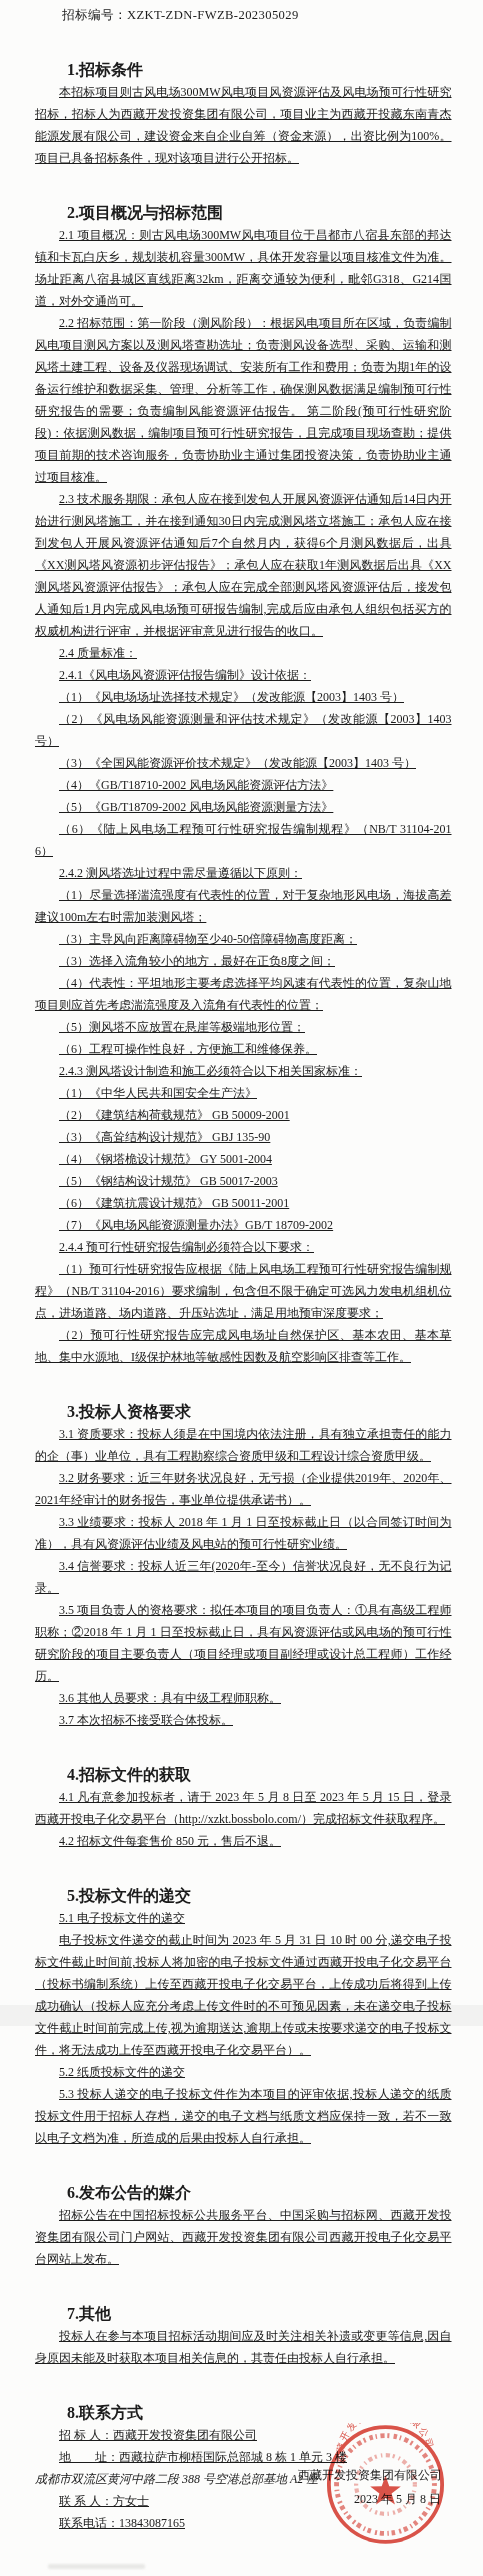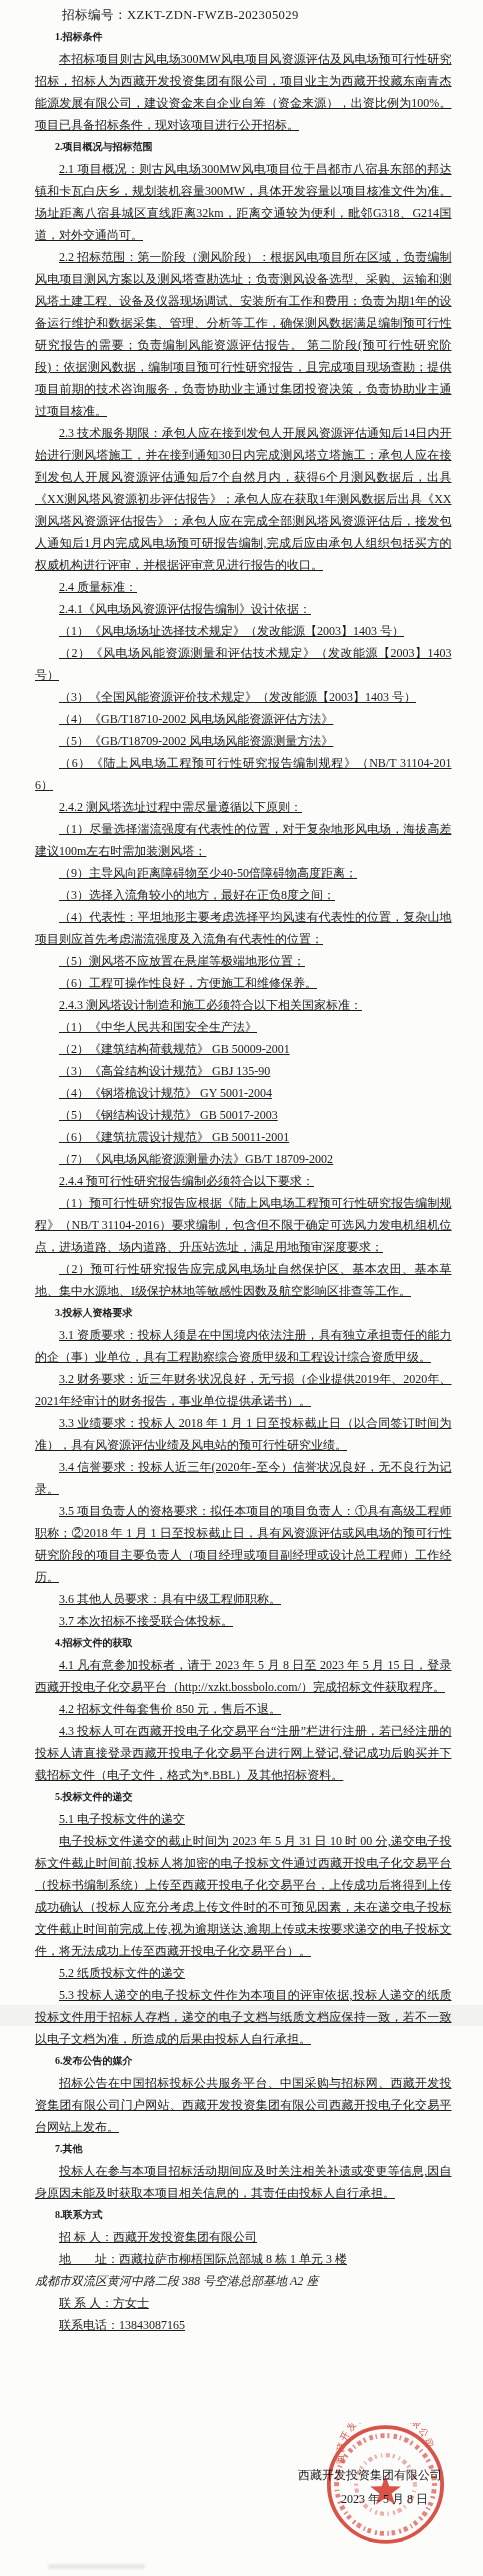--- a/index.html
+++ b/index.html
@@ -11,39 +11,39 @@
   }
   .page{
     position:relative; z-index:2;
     padding:4.2px 31.5px 0 35px;
     font-size:12px; line-height:22px;
   }
   .ref-line{
     text-align:left; padding-left:27px; font-size:12.6px;
     letter-spacing:0.4px; white-space:nowrap;
   }
-  .sec-heading{ font-weight:bold; text-indent:2em; font-size:10px; }
+  .sec-heading{ font-weight:bold; text-indent:2em; font-size:16px;margin-top:33px; }
   .para{ text-align:justify; text-justify:inter-ideograph; word-break:break-all; }
   .para.indent{ text-indent:2em;text-decoration:underline; }
   .para.flush{ text-indent:0;font-style:italic; }
   
   .scan-band{
     position:absolute; left:0; top:2005px; width:483px; height:21px;
     background:rgba(110,110,110,0.07); z-index:1;
   }
   
   .bleed-smudge{
     position:absolute; left:48px; top:2564px; width:97px; height:4.9px;
     background:#d9d9d6; opacity:.55; filter:blur(0.8px); border-radius:1.4px; z-index:1;
   }
   .signature{
     position:absolute; top:2463px; right:41px; z-index:2;
     text-align:right; font-size:12px; line-height:24px; white-space:nowrap;
   }
-  .signature .sig-date{ margin-right:14px; }
+  .signature .sig-date{ margin-right:1px; }
   .seal{
     position:absolute; left:324px; top:2423px; width:123px; height:123px;
     z-index:3; mix-blend-mode:multiply; opacity:.92;
   }
 </style>
 </head>
 <body>
 
 <div class="scan-band"></div>
 <div class="bleed-smudge"></div>
@@ -60,21 +60,21 @@
       <div class="para indent">2.4 质量标准：</div>
       <div class="para indent">2.4.1《风电场风资源评估报告编制》设计依据：</div>
       <div class="para indent">（1）《风电场场址选择技术规定》（发改能源【2003】1403 号）</div>
       <div class="para indent">（2）《风电场风能资源测量和评估技术规定》（发改能源【2003】1403 号）</div>
       <div class="para indent">（3）《全国风能资源评价技术规定》（发改能源【2003】1403 号）</div>
       <div class="para indent">（4）《GB/T18710-2002 风电场风能资源评估方法》</div>
       <div class="para indent">（5）《GB/T18709-2002 风电场风能资源测量方法》</div>
       <div class="para indent">（6）《陆上风电场工程预可行性研究报告编制规程》（NB/T 31104-2016）</div>
       <div class="para indent">2.4.2 测风塔选址过程中需尽量遵循以下原则：</div>
       <div class="para indent">（1）尽量选择湍流强度有代表性的位置，对于复杂地形风电场，海拔高差建议100m左右时需加装测风塔；</div>
-      <div class="para indent">（9）主导风向距离障碍物至少40-50倍障碍物高度距离；</div>
+      <div class="para indent">（3）主导风向距离障碍物至少40-50倍障碍物高度距离；</div>
       <div class="para indent">（3）选择入流角较小的地方，最好在正负8度之间；</div>
       <div class="para indent">（4）代表性：平坦地形主要考虑选择平均风速有代表性的位置，复杂山地项目则应首先考虑湍流强度及入流角有代表性的位置；</div>
       <div class="para indent">（5）测风塔不应放置在悬崖等极端地形位置；</div>
       <div class="para indent">（6）工程可操作性良好，方便施工和维修保养。</div>
       <div class="para indent">2.4.3 测风塔设计制造和施工必须符合以下相关国家标准：</div>
       <div class="para indent">（1）《中华人民共和国安全生产法》</div>
       <div class="para indent">（2）《建筑结构荷载规范》  GB 50009-2001</div>
       <div class="para indent">（3）《高耸结构设计规范》  GBJ 135-90</div>
       <div class="para indent">（4）《钢塔桅设计规范》    GY 5001-2004</div>
       <div class="para indent">（5）《钢结构设计规范》    GB 50017-2003</div>
@@ -87,21 +87,20 @@
       <div class="para indent">3.1 资质要求：投标人须是在中国境内依法注册，具有独立承担责任的能力的企（事）业单位，具有工程勘察综合资质甲级和工程设计综合资质甲级。</div>
       <div class="para indent">3.2 财务要求：近三年财务状况良好，无亏损（企业提供2019年、2020年、2021年经审计的财务报告，事业单位提供承诺书）。</div>
       <div class="para indent">3.3 业绩要求：投标人 2018 年 1 月 1 日至投标截止日（以合同签订时间为准），具有风资源评估业绩及风电站的预可行性研究业绩。</div>
       <div class="para indent">3.4 信誉要求：投标人近三年(2020年-至今）信誉状况良好，无不良行为记录。</div>
       <div class="para indent">3.5 项目负责人的资格要求：拟任本项目的项目负责人：①具有高级工程师职称；②2018 年 1 月 1 日至投标截止日，具有风资源评估或风电场的预可行性研究阶段的项目主要负责人（项目经理或项目副经理或设计总工程师）工作经历。</div>
       <div class="para indent">3.6 其他人员要求：具有中级工程师职称。</div>
       <div class="para indent">3.7 本次招标不接受联合体投标。</div>
       <div class="sec-heading">4.招标文件的获取</div>
       <div class="para indent">4.1 凡有意参加投标者，请于 2023 年 5 月 8 日至 2023 年 5 月 15 日，登录西藏开投电子化交易平台（http://xzkt.bossbolo.com/）完成招标文件获取程序。</div>
       <div class="para indent">4.2 招标文件每套售价 850 元，售后不退。</div>
-      <div class="para indent">4.3 投标人可在西藏开投电子化交易平台“注册”栏进行注册，若已经注册的投标人请直接登录西藏开投电子化交易平台进行网上登记,登记成功后购买并下载招标文件（电子文件，格式为*.BBL）及其他招标资料。</div>
       <div class="sec-heading">5.投标文件的递交</div>
       <div class="para indent">5.1 电子投标文件的递交</div>
       <div class="para indent">电子投标文件递交的截止时间为 2023 年 5 月 31 日 10 时 00 分,递交电子投标文件截止时间前,投标人将加密的电子投标文件通过西藏开投电子化交易平台（投标书编制系统）上传至西藏开投电子化交易平台，上传成功后将得到上传成功确认（投标人应充分考虑上传文件时的不可预见因素，未在递交电子投标文件截止时间前完成上传,视为逾期送达,逾期上传或未按要求递交的电子投标文件，将无法成功上传至西藏开投电子化交易平台）。</div>
       <div class="para indent">5.2 纸质投标文件的递交</div>
       <div class="para indent">5.3 投标人递交的电子投标文件作为本项目的评审依据,投标人递交的纸质投标文件用于招标人存档，递交的电子文档与纸质文档应保持一致，若不一致以电子文档为准，所造成的后果由投标人自行承担。</div>
       <div class="sec-heading">6.发布公告的媒介</div>
       <div class="para indent">招标公告在中国招标投标公共服务平台、中国采购与招标网、西藏开发投资集团有限公司门户网站、西藏开发投资集团有限公司西藏开投电子化交易平台网站上发布。</div>
       <div class="sec-heading">7.其他</div>
       <div class="para indent">投标人在参与本项目招标活动期间应及时关注相关补遗或变更等信息,因自身原因未能及时获取本项目相关信息的，其责任由投标人自行承担。</div>
       <div class="sec-heading">8.联系方式</div>

